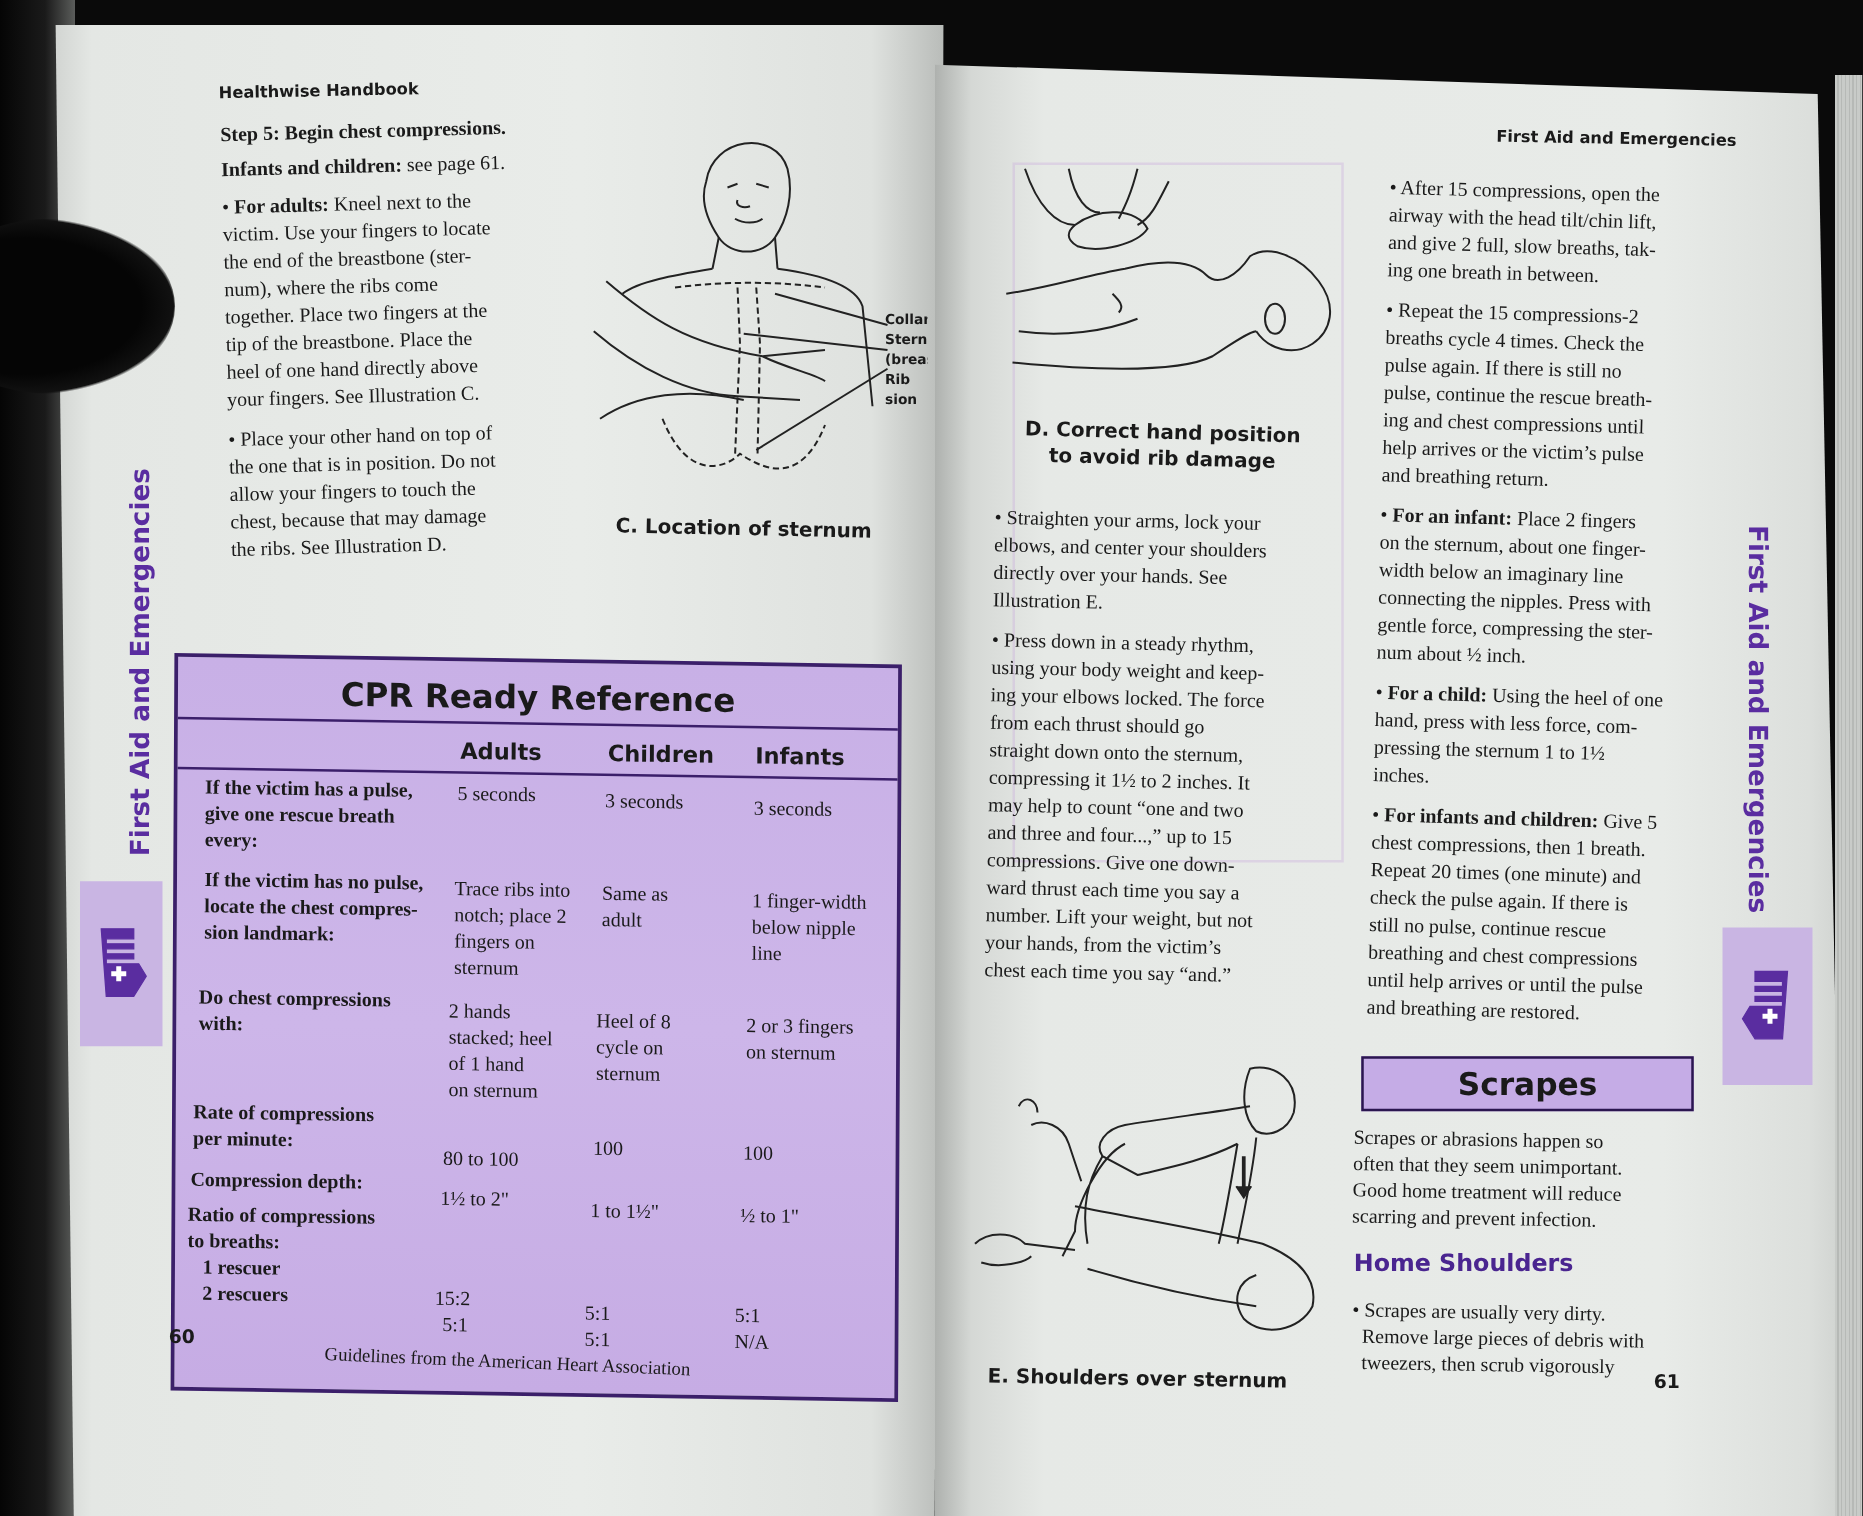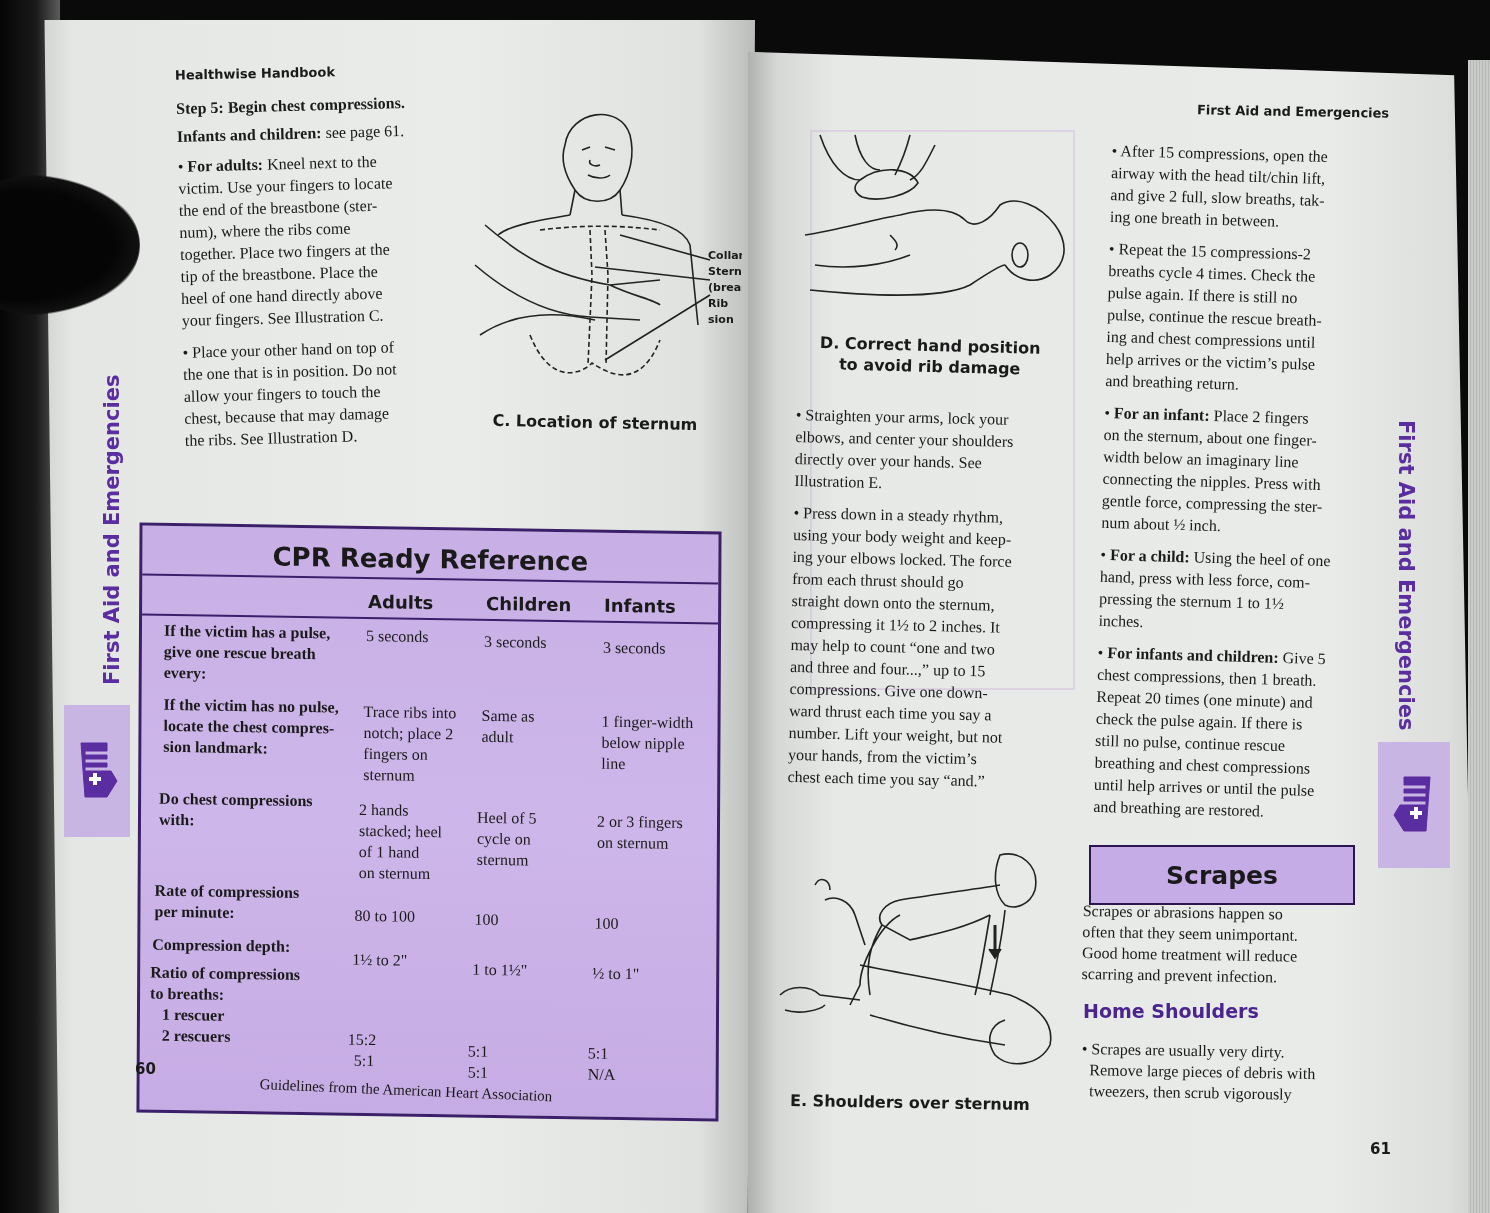--- a/index.html
+++ b/index.html
@@ -59,21 +59,21 @@
     .cpr-title {
       position: absolute; left: 0; top: 14px; width: 100%; text-align: center;
       font-size: 26px; font-weight: bold;
     }
     .cpr-line { position: absolute; left: 0; width: 100%; height: 2px; background: #3b1f6a; }
     .cpr-colhead { position: absolute; top: 62px; font-size: 18px; font-weight: bold; }
     .cpr-cell { position: absolute; font-size: 16px; line-height: 21px; }
     .cpr-label { font-weight: bold; }
 
     .scrapes-box {
-      left: 1089px; top: 845px; width: 266px; height: 60px;
+      left: 1089px; top: 845px; width: 266px; height: 44px;
       background: #c5ace6; border: 2px solid #2b1650;
       display: flex; align-items: center; justify-content: center;
       font-size: 25px; font-weight: bold;
     }
     .subhead { font-size: 19px; font-weight: bold; color: #4a2590; }
     .page-num { font-size: 15px; font-weight: bold; }
 
     svg { position: absolute; overflow: visible; }
     svg path, svg line, svg ellipse, svg polyline { fill: none; stroke: #222; stroke-width: 1.6; }
     svg .dash { stroke-dasharray: 5 3; }
@@ -192,34 +192,34 @@
     <div>Do chest compressions</div>
     <div>with:</div>
   </div>
   <div class="cpr-cell" style="left:218px;top:270px;">
     <div>2 hands</div>
     <div>stacked; heel</div>
     <div>of 1 hand</div>
     <div>on sternum</div>
   </div>
   <div class="cpr-cell" style="left:336px;top:276px;">
-    <div>Heel of 5</div>
+    <div>Heel of 8</div>
     <div>cycle on</div>
     <div>sternum</div>
   </div>
   <div class="cpr-cell" style="left:456px;top:278px;">
     <div>2 or 3 fingers</div>
     <div>on sternum</div>
   </div>
 
   <div class="cpr-cell cpr-label" style="left:14px;top:354px;">
     <div>Rate of compressions</div>
     <div>per minute:</div>
   </div>
-  <div class="cpr-cell" style="left:214px;top:376px;">80 to 100</div>
+  <div class="cpr-cell" style="left:214px;top:388px;">80 to 100</div>
   <div class="cpr-cell" style="left:334px;top:378px;">100</div>
   <div class="cpr-cell" style="left:454px;top:380px;">100</div>
 
   <div class="cpr-cell cpr-label" style="left:12px;top:408px;">Compression depth:</div>
   <div class="cpr-cell" style="left:212px;top:420px;">1½ to 2"</div>
   <div class="cpr-cell" style="left:332px;top:428px;">1 to 1½"</div>
   <div class="cpr-cell" style="left:452px;top:430px;">½ to 1"</div>
 
   <div class="cpr-cell cpr-label" style="left:10px;top:436px;">
     <div>Ratio of compressions</div>
@@ -362,15 +362,15 @@
 
 <div class="abs side-tab-text sans" style="left:1394px;top:420px;height:300px;display:flex;align-items:center;">First Aid and Emergencies</div>
 <div class="abs side-tab-box" style="left:1378px;top:742px;width:72px;height:126px;">
   <svg style="position:relative;transform:scaleX(-1);" width="40" height="64" viewBox="0 0 40 64">
     <path d="M4 4 h26 v8 h-22 v4 h22 v4 h-22 v4 h22 v4 h-22 v4 h26 l6 10 l-10 16 h-22z" style="fill:#5a2da0;stroke:#5a2da0;stroke-width:1"></path>
     <rect x="12" y="38" width="12" height="4" style="fill:#fff;stroke:none"></rect>
     <rect x="16" y="34" width="4" height="12" style="fill:#fff;stroke:none"></rect>
   </svg>
 </div>
 
-<div class="abs page-num sans" style="left:1323px;top:1140px;margin-left:47px;">61</div>
+<div class="abs page-num sans" style="left:1323px;top:1096px;">61</div>
 
 <div class="thumb"></div>
 
 </body></html>

